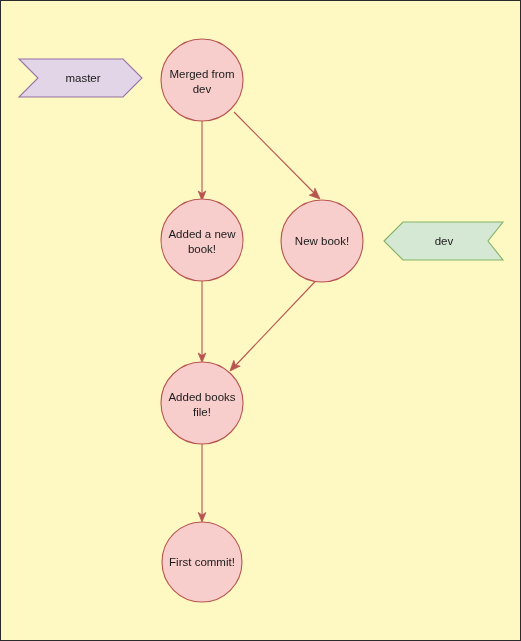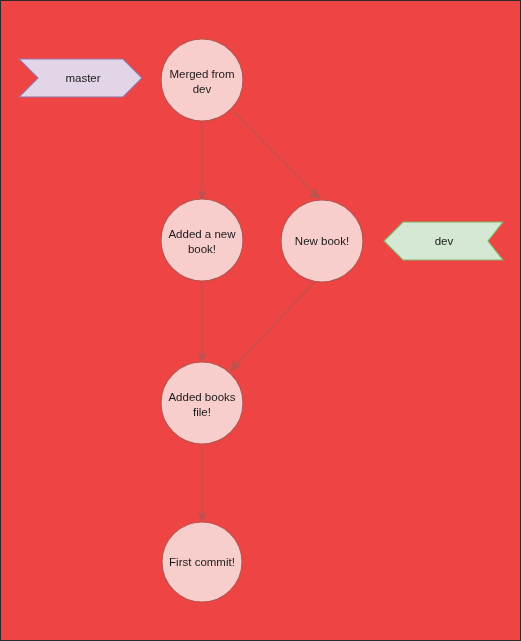--- a/index.html
+++ b/index.html
@@ -7,21 +7,21 @@
     padding: 0;
     background: #ffffff;
   }
   body {
     font-family: "Liberation Sans", sans-serif;
   }
   #canvas {
     position: relative;
     width: 521px;
     height: 641px;
-    background: #ef4444;
+    background: #fef9c3;
     box-sizing: border-box;
     border: 1px solid #2b2b2b;
     overflow: hidden;
   }
   #graph-svg {
     position: absolute;
     left: 0;
     top: 0;
     width: 521px;
     height: 641px;

